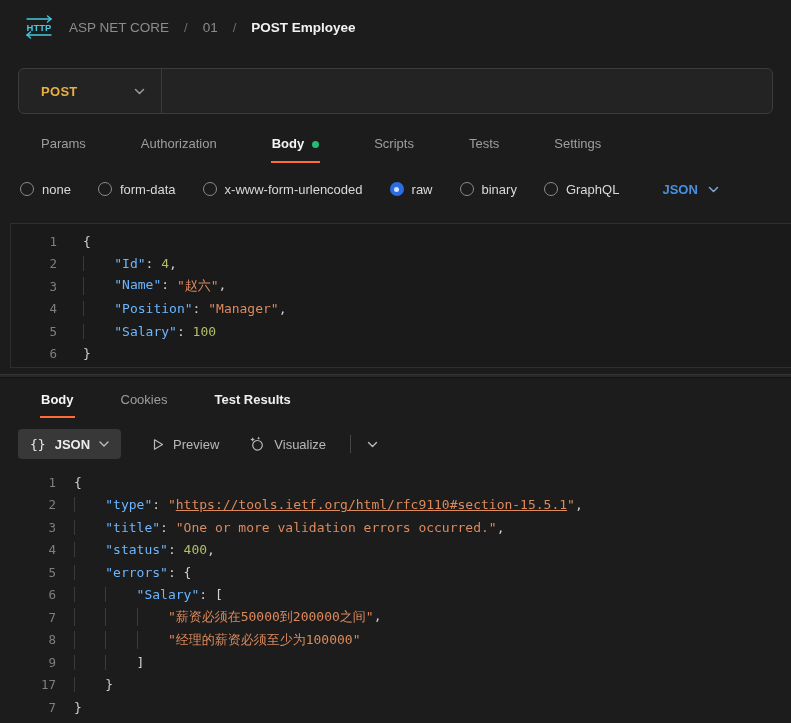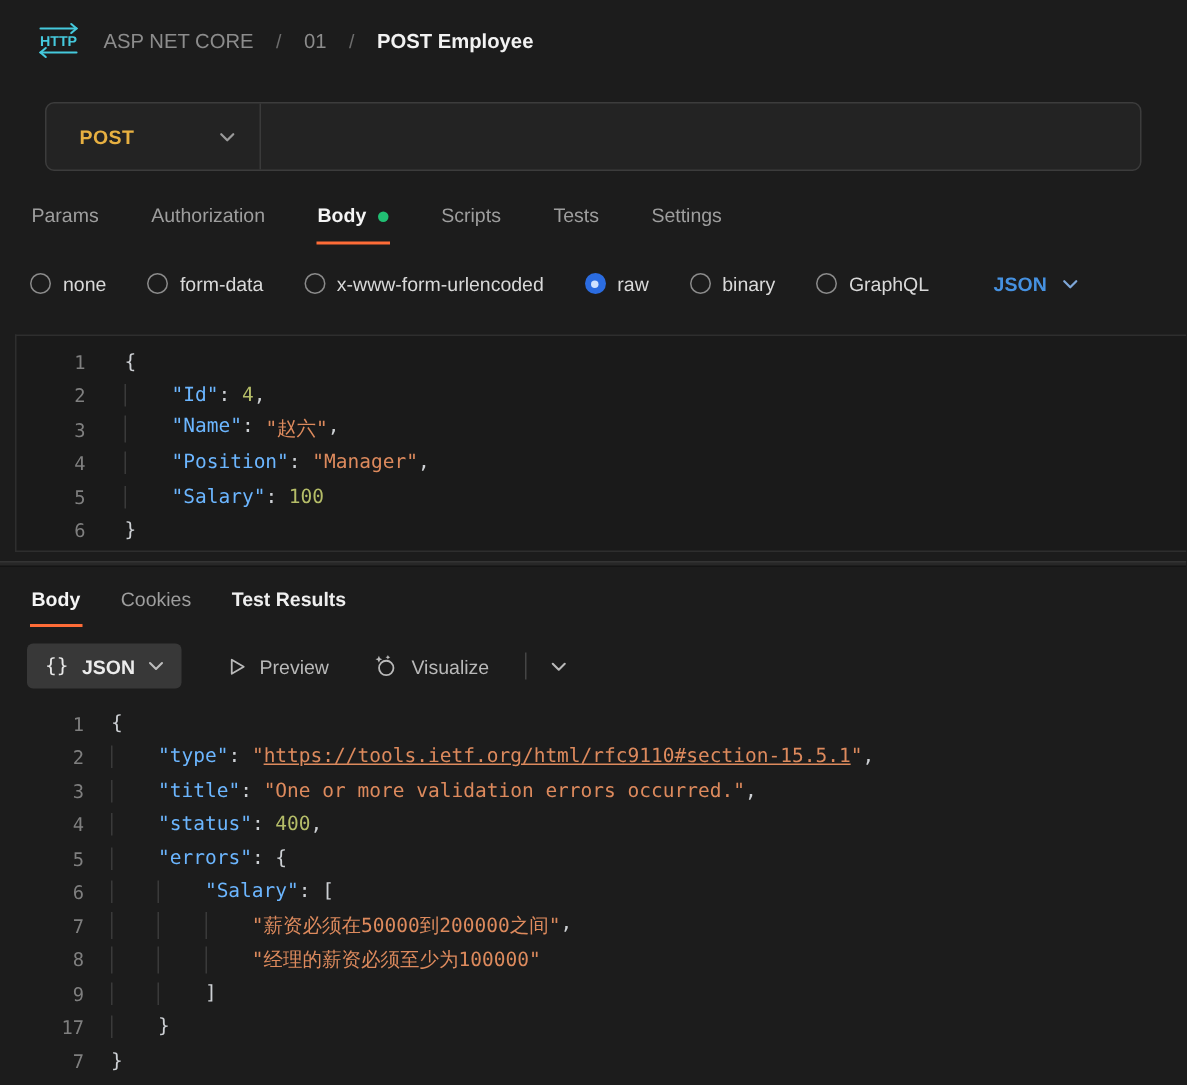--- a/index.html
+++ b/index.html
@@ -16,41 +16,41 @@
     display: flex; align-items: center; gap: 13px;
     padding: 14px 20px 0 22px;
     margin-bottom: 28px;
   }
   .crumb-muted { color: #8c8c8c; font-size: 13.5px; }
   .crumb-sep { color: #6d6d6d; font-size: 13px; padding: 0 2px; }
   .crumb-current { color: #f2f2f2; font-size: 13.5px; font-weight: 700; }
 
   
   .url-bar {
-    margin: 0 30px; height: 46px;
+    margin: 0 18px; height: 46px;
     border: 1px solid #3c3c3c; border-radius: 6px;
     background: #232323;
     display: flex; align-items: center;
   }
   .method-box {
     flex: 0 0 142px; height: 100%;
     display: flex; align-items: center; justify-content: space-between;
     padding: 0 16px 0 22px; cursor: pointer;
   }
   .method-label { color: var(--c-method, #e7b041); font-weight: 700; letter-spacing: 0.3px; }
   .url-sep { width: 1px; align-self: stretch; background: #3a3a3a; }
   .url-text { padding-left: 17px; color: #f0f0f0; font-size: 13.5px; }
   .chev { color: #9a9a9a; display: inline-flex; }
 
   
   .req-tabs {
     display: flex; gap: 33px;
     padding: 14px 20px 0 20px;
   }
-  .tab { position: relative; padding: 8px 1px 12px; color: #9e9e9e; cursor: pointer; }
+  .tab { position: relative; padding: 8px 1px 12px; color: #9e9e9e; cursor: pointer; margin-left: 20px; }
   .tab.active { color: #f5f5f5; font-weight: 600; }
   .tab.active::after {
     content: ""; position: absolute; left: 0; right: 0; bottom: 0;
     height: 2px; background: var(--c-accent, #ff6c37);
   }
   .tab .count { color: var(--c-count, #49a96a); margin-left: 4px; }
   .tab .dot {
     display: inline-block; width: 7px; height: 7px; border-radius: 50%;
     background: var(--c-dot, #21bf73); margin-left: 8px; vertical-align: middle;
   }

